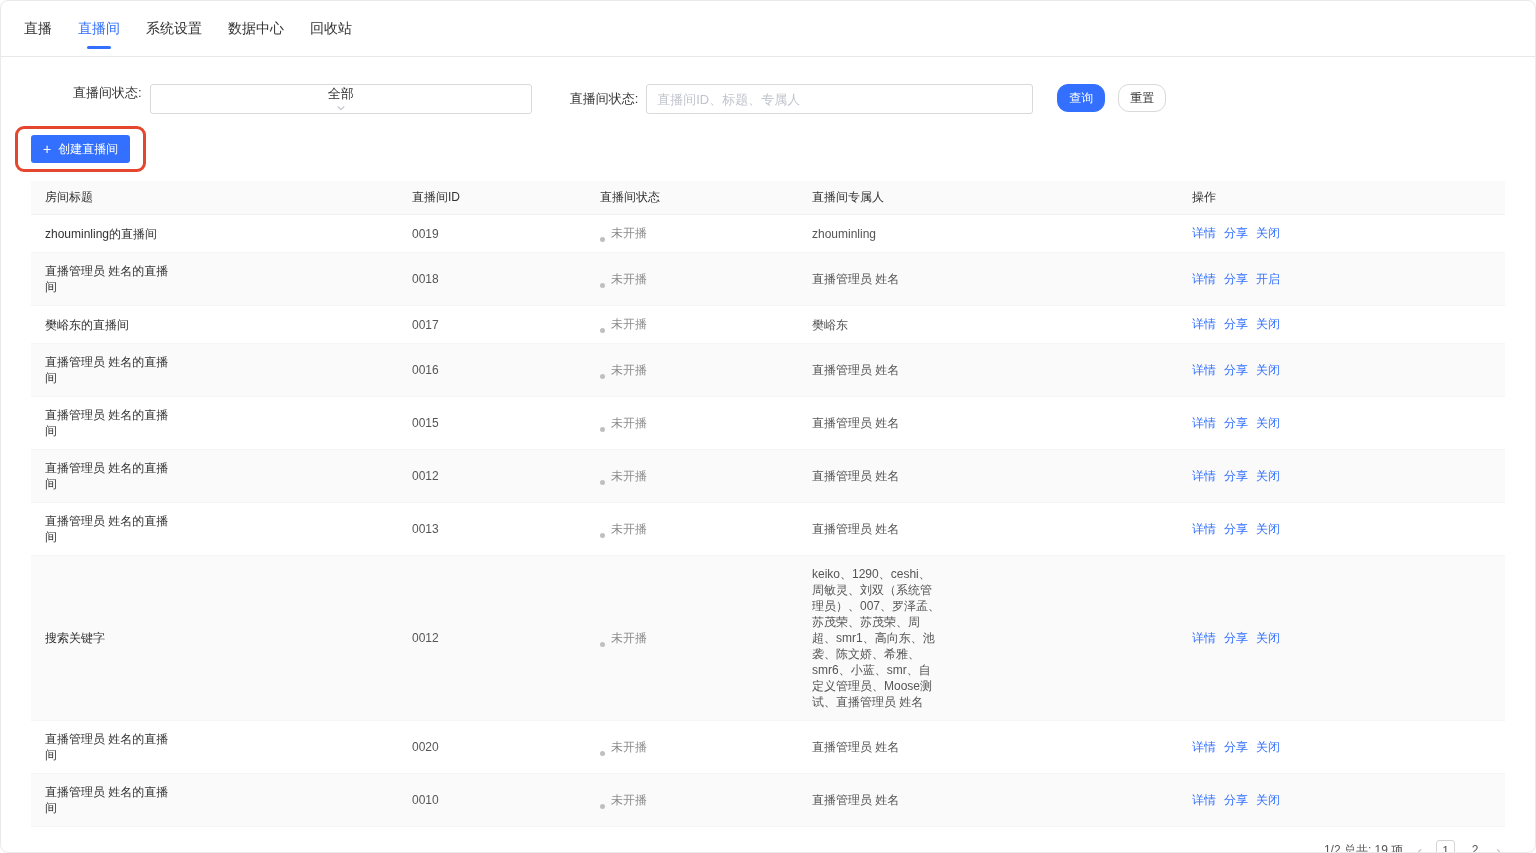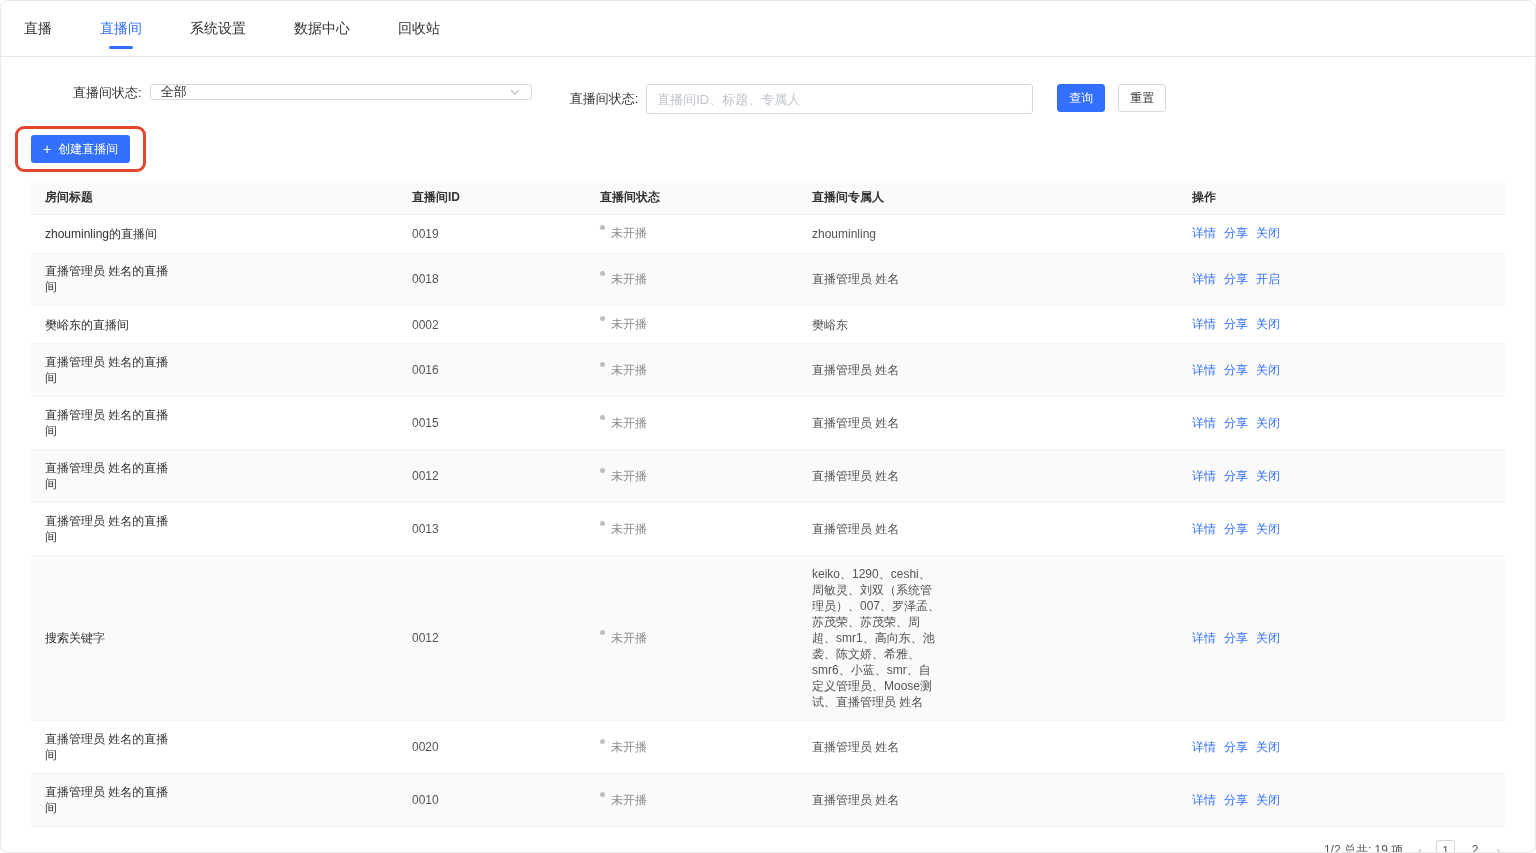--- a/index.html
+++ b/index.html
@@ -29,33 +29,33 @@
   .tab-underline {
     position:absolute; left:50%; transform:translateX(-50%);
     bottom:8px; width:24px; height:3px; border-radius:2px; background:#3370ff;
   }
   
   .content { padding:0 30px; }
   
   .filter-bar { display:flex; align-items:flex-start; margin-top:27px; padding-left:42px; }
   .filter-label { font-size:13px; color:#333; margin-right:8px; white-space:nowrap; }
   .select-box {
-    width:382px; height:16px; border:1px solid #d9d9d9; border-radius:3px;
+    width:382px; height:30px; border:1px solid #d9d9d9; border-radius:3px;
     display:flex; align-items:center; justify-content:space-between;
-    padding:0 10px; font-size:13px; color:#333; background:#fff; cursor:pointer;
+    padding:0 10px; font-size:13px; color:#333; background:#fff; cursor:pointer;flex-direction:column;
   }
   .kw-group { display:flex; align-items:center; margin-left:38px; }
   .kw-input {
     width:387px; height:30px; border:1px solid #d9d9d9; border-radius:3px;
     padding:0 10px; font-size:13px; color:#333; outline:none;
     font-family:"Liberation Sans","DejaVu Sans",sans-serif;
   }
   .kw-input::placeholder { color:#c0c4cc; }
   .btn {
-    height:28px; font-size:12px; border-radius:3px; cursor:pointer;
+    height:28px; font-size:12px; border-radius:11px; cursor:pointer;
     border:1px solid #d9d9d9; background:#fff; color:#333; padding:0 11px;
     font-family:"Liberation Sans","DejaVu Sans",sans-serif;
   }
   .btn.primary { background:#3370ff; border-color:#3370ff; color:#fff; }
   .query-btn { margin-left:24px; }
   .reset-btn { margin-left:13px; }
   
   .create-wrap {
     display:inline-block; margin:12px 0 0 -16px;
     border:3px solid #e5462e; border-radius:9px; padding:6px 13px;
@@ -63,53 +63,53 @@
   .create-btn {
     display:inline-flex; align-items:center; gap:7px;
     height:28px; background:#3370ff; border:none; border-radius:3px;
     color:#fff; font-size:12px; padding:0 12px; cursor:pointer;
     font-family:"Liberation Sans","DejaVu Sans",sans-serif;
   }
   .plus { font-size:14px; line-height:1; }
   
   table { width:100%; border-collapse:collapse; table-layout:fixed; margin-top:9px; }
   thead th {
-    background:#fafafa; text-align:left; font-size:12px; font-weight:700;
+    background:#fafafa; text-align:left; font-size:12px; font-weight:400;
     color:#333; padding:8px; height:29px; border-bottom:1px solid #f0f0f0; white-space:nowrap;
   }
   thead th:first-child { padding-left:14px; }
   tbody td {
     font-size:12px; color:#555; padding:10px 8px; vertical-align:middle;
     border-bottom:1px solid #f5f5f5;
   }
   tbody td:first-child { padding-left:14px; }
   tbody tr:nth-child(even) { background:#fafafa; }
   .cell-title { max-width:128px; line-height:16px; color:#333; }
   .cell-owner { max-width:130px; line-height:16px; color:#555; }
-  .status { display:flex; align-items:flex-start; gap:6px; color:#8c8c8c; }
+  .status { display:flex; align-items:flex-end; gap:6px; color:#8c8c8c; }
   .dot { width:5px; height:5px; border-radius:50%; background:#bfbfbf; flex:0 0 auto; }
   .actions { display:flex; gap:8px; }
   .action-link { color:#3370ff; text-decoration:none; font-size:12px; white-space:nowrap; cursor:pointer; }
   
   .pagination {
     display:flex; justify-content:flex-end; align-items:center; gap:12px;
     margin-top:13px; font-size:12px; color:#555; padding-right:2px;
   }
   .pg-chev { color:#bfbfbf; font-size:15px; cursor:pointer; line-height:1; padding:0 2px; }
   .page-btns { display:flex; align-items:center; gap:13px; }
   .pg-page { min-width:14px; height:20px; line-height:20px; text-align:center; cursor:pointer; color:#555; }
   .pg-page.active { border:1px solid #d4d4d4; border-radius:3px; padding:0 5px; background:#fff; }
 </style>
 </head>
 <body>
 
 <div class="page">
 
   <header class="topnav">
-    <nav style="display:flex;gap:44px;height:100%;">
+    <nav style="display:flex;gap:22px;height:100%;">
         <div class="tab">
           <span>直播</span>
         </div>
         <div class="tab active">
           <span>直播间</span>
           <i class="tab-underline"></i>
         </div>
         <div class="tab">
           <span>系统设置</span>
         </div>
@@ -206,21 +206,21 @@
                 <a class="action-link" href="#">详情</a>
                 <a class="action-link" href="#">分享</a>
                 <a class="action-link" href="#">开启</a>
               </div>
             </td>
           </tr>
           <tr>
             <td>
               <div class="cell-title">樊峪东的直播间</div>
             </td>
-            <td><span>0002</span></td>
+            <td><span>0017</span></td>
             <td>
               <div class="status">
                 <span class="dot"></span>
                 <span>未开播</span>
               </div>
             </td>
             <td>
               <div class="cell-owner">樊峪东</div>
             </td>
             <td>

